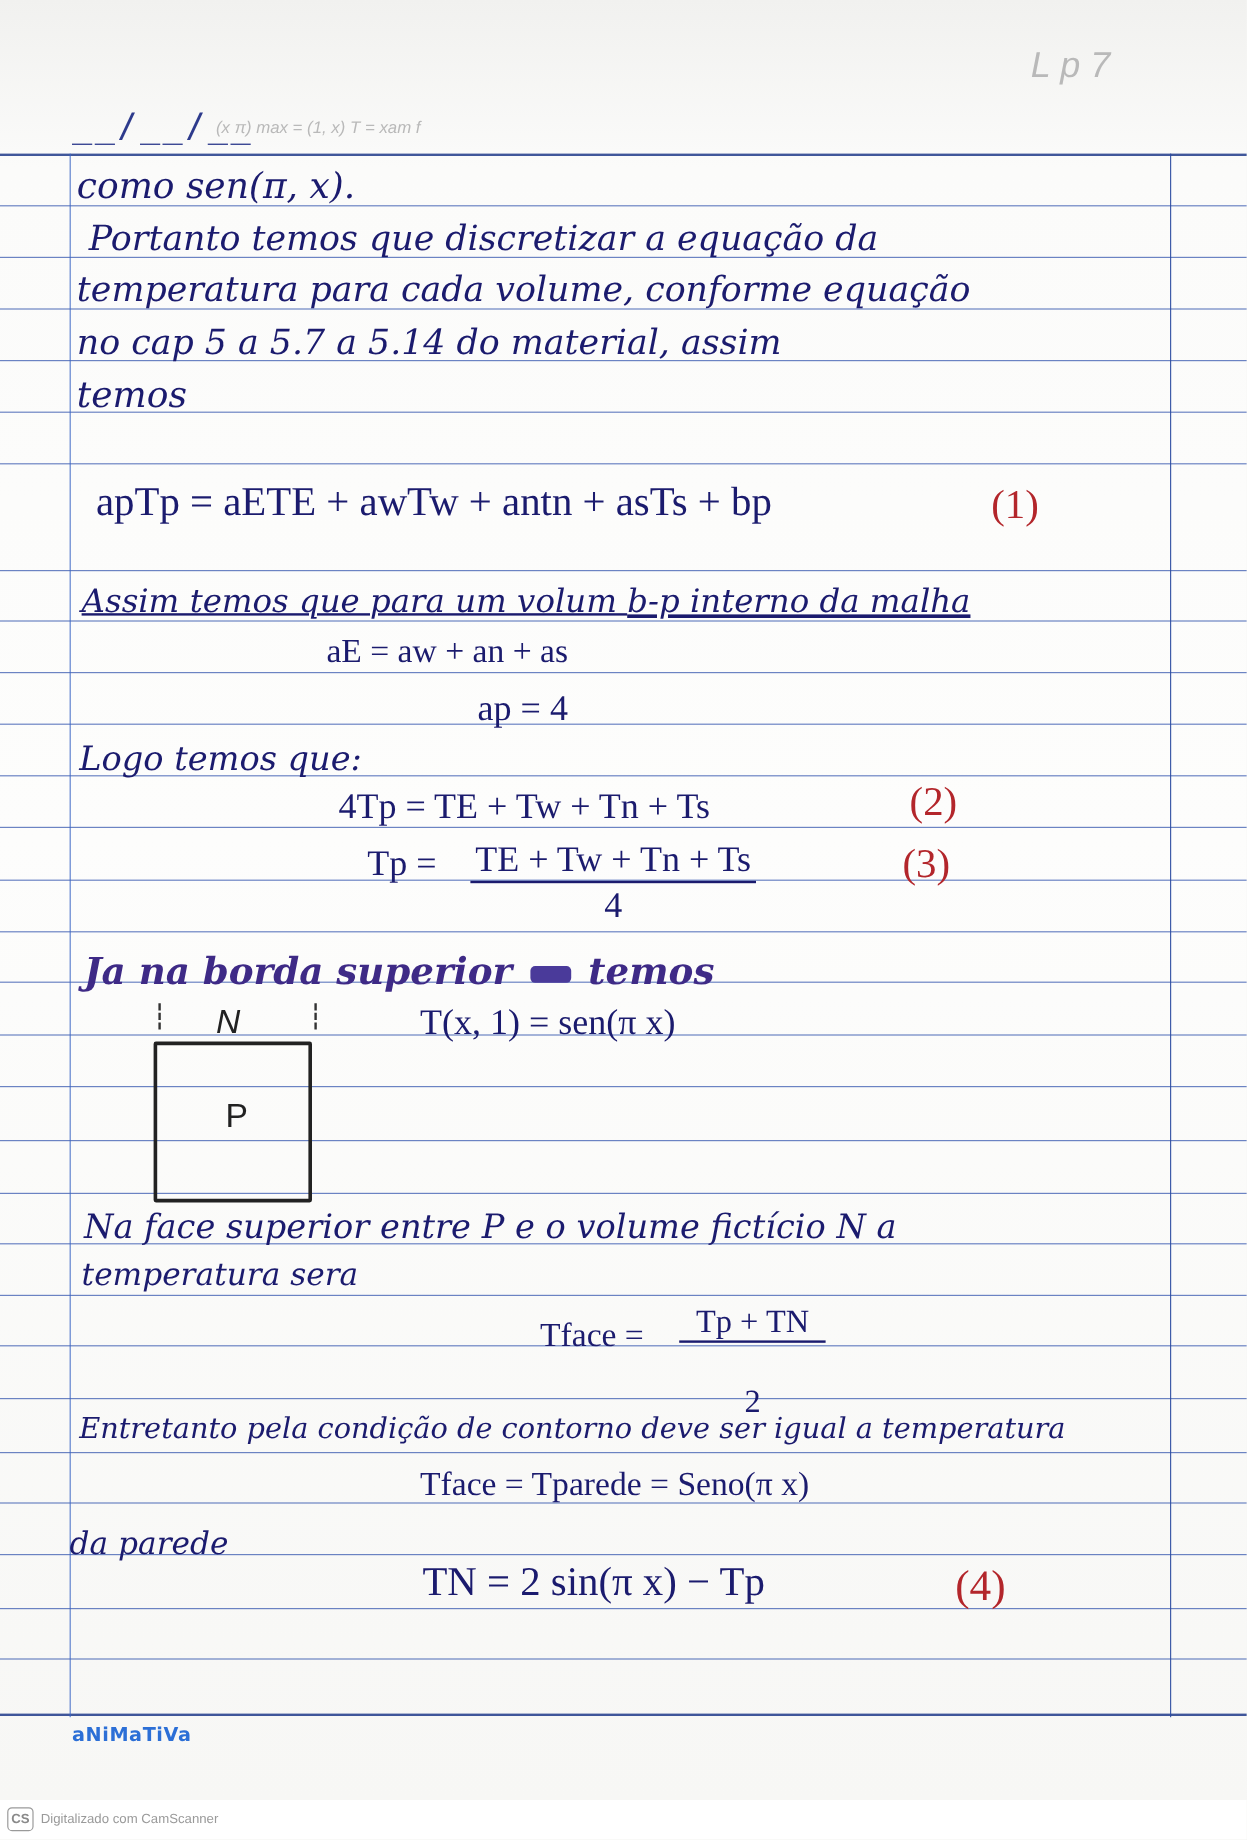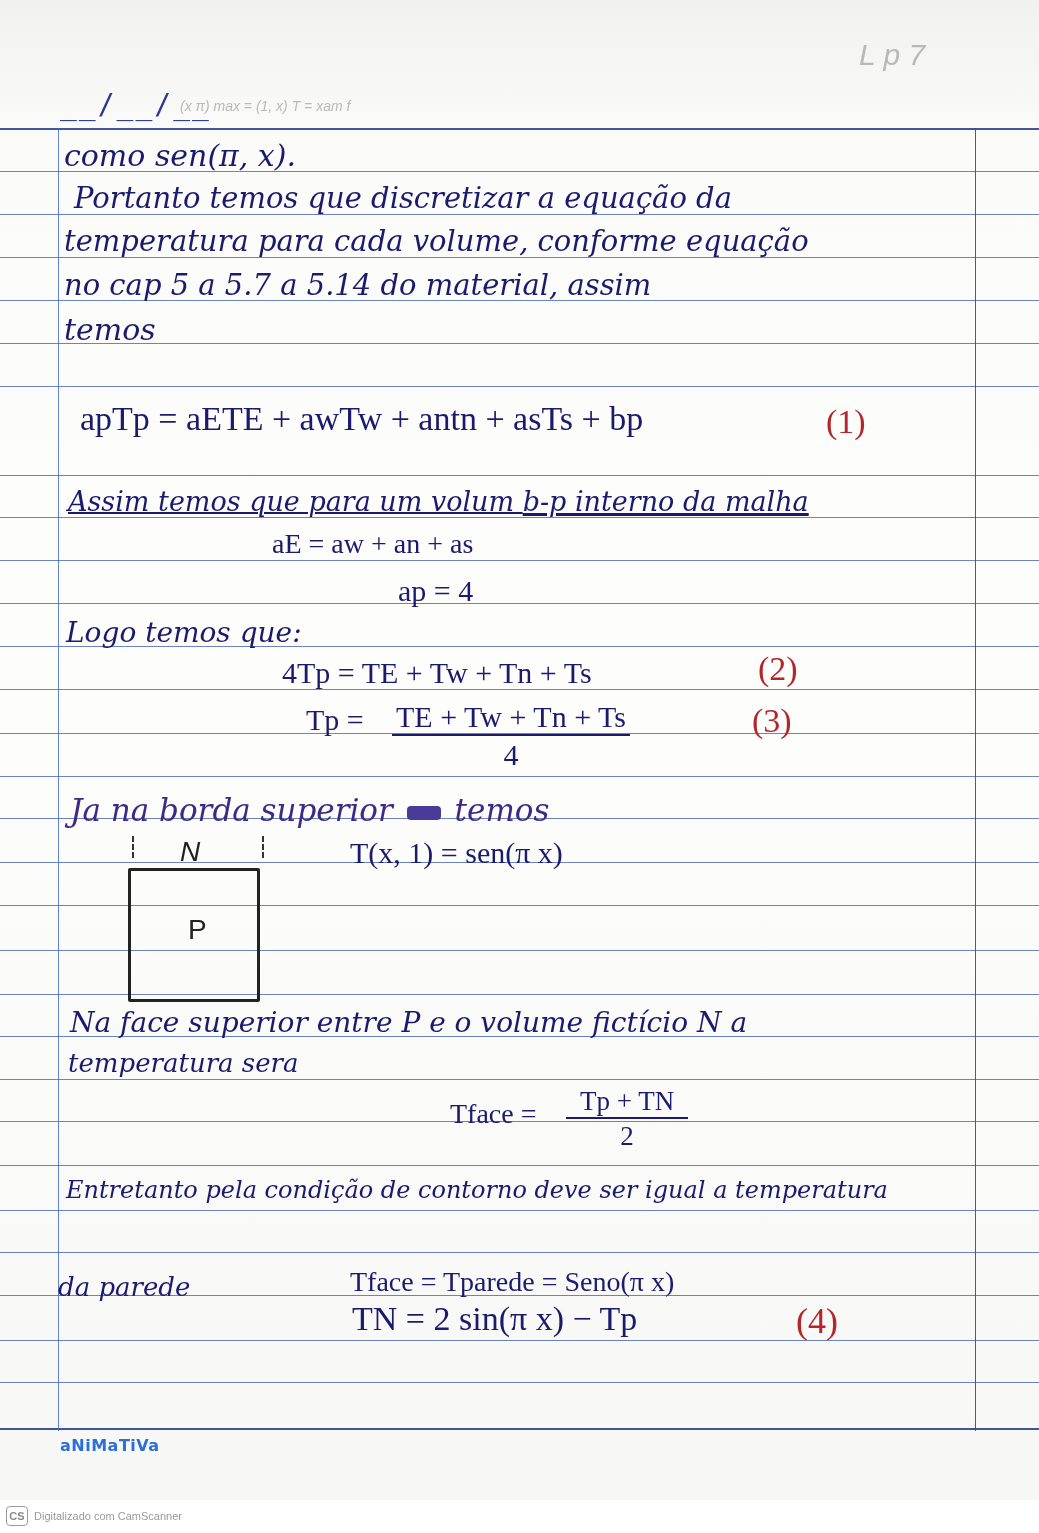--- a/index.html
+++ b/index.html
@@ -134,44 +134,44 @@
   <div class="hw eq" style="left:282px; top:656px; font-size:30px;">4Tp = TE + Tw + Tn + Ts</div>
   <div class="eq-num" style="left:758px; top:650px;">(2)</div>
 
   <div class="hw eq" style="left:306px; top:703px; font-size:30px;">Tp =</div>
   <div class="fraction" style="left:392px; top:700px;">
     <span class="num">TE + Tw + Tn + Ts</span>
     <span class="den">4</span>
   </div>
   <div class="eq-num" style="left:752px; top:702px;">(3)</div>
 
-  <div class="hw text purple" style="left:70px; top:792px; font-size:31px;">
+  <div class="hw text purple" style="left:70px; top:792px; font-size:31px;font-weight:bold;">
     <span>Ja na borda superior </span><span style="display:inline-block; width:34px; height:14px; background:#4a3a9a; border-radius:4px; margin:0 4px; vertical-align:middle;"></span><span> temos</span>
   </div>
 
   <div class="hw eq" style="left:338px; top:836px; font-size:30px;margin-left:12px;">T(x, 1) = sen(π x)</div>
 
   <div class="dash-tick" style="left:132px; top:836px;"></div>
   <div class="dash-tick" style="left:262px; top:836px;"></div>
   <div class="diagram-label" style="left:180px; top:836px; font-style:italic;">N</div>
   <div class="diagram-box"></div>
   <div class="diagram-label" style="left:188px; top:914px;">P</div>
 
   <div class="hw text" style="left:70px; top:1006px; font-size:28px;">Na face superior entre P e o volume fictício N  a</div>
   <div class="hw text" style="left:68px; top:1048px; font-size:26px;">temperatura     sera</div>
 
   <div class="hw eq" style="left:450px; top:1098px; font-size:28px;">Tface =</div>
-  <div class="fraction" style="left:566px; top:1086px; font-size:27px;">
+  <div class="fraction" style="left:566px; top:1086px; font-size:27px;gap:32px;">
     <span class="num" style="padding:0 14px;">Tp + TN</span>
     <span class="den">2</span>
   </div>
 
   <div class="hw text" style="left:66px; top:1176px; font-size:24px;">Entretanto pela condição de contorno deve ser igual a temperatura</div>
   <div class="hw text" style="left:58px; top:1272px; font-size:26px;">da parede</div>
-  <div class="hw eq" style="left:350px; top:1222px; font-size:28px;margin-top:44px;">Tface = Tparede = Seno(π x)</div>
+  <div class="hw eq" style="left:350px; top:1222px; font-size:28px;">Tface = Tparede = Seno(π x)</div>
 
   <div class="hw eq" style="left:352px; top:1300px; font-size:34px;">TN = 2 sin(π x) − Tp</div>
   <div class="eq-num" style="left:796px; top:1300px; font-size:36px;">(4)</div>
 
   <div class="brand">aNiMaTiVa</div>
 </div>
 
 <div class="bottom-band"></div>
 <div class="scanner">
   <span class="cs-icon">CS</span>

